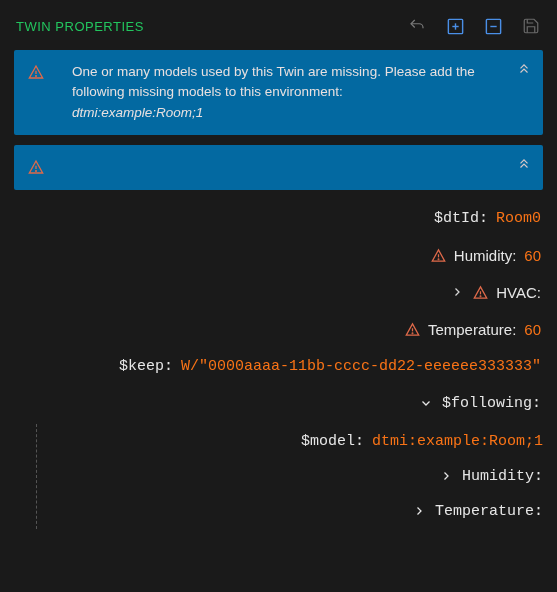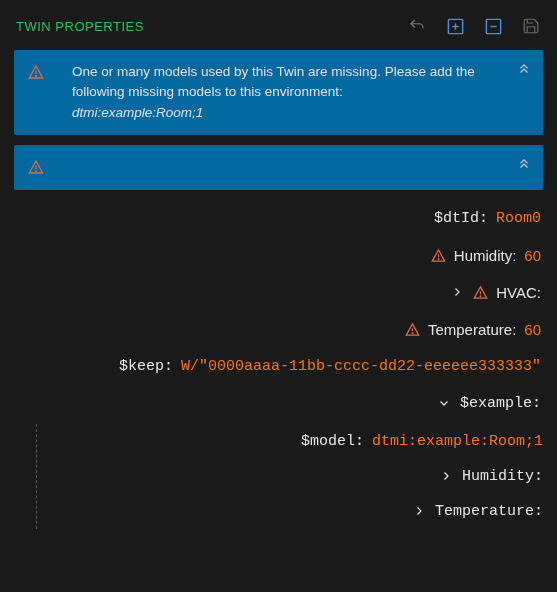--- a/index.html
+++ b/index.html
@@ -231,21 +231,21 @@
       <span class="prop-label">$keep:</span>
       <span class="prop-value">W/"0000aaaa-11bb-cccc-dd22-eeeeee333333"</span>
     </div>
 
     <div class="prop-row">
       <span class="chev">
         <svg width="12" height="12" viewBox="0 0 24 24" fill="none" stroke="#e6e6e6" stroke-width="2.5">
             <polyline points="5 9 12 16 19 9"></polyline>
           </svg>
       </span>
-      <span class="prop-label">$example:</span>
+      <span class="prop-label">$following:</span>
     </div>
 
     <div class="nested">
       <div class="prop-row">
         <span class="prop-label">$model:</span>
         <span class="prop-value">dtmi:example:Room;1</span>
       </div>
       <div class="prop-row">
         <span class="chev">
           <svg width="12" height="12" viewBox="0 0 24 24" fill="none" stroke="#e6e6e6" stroke-width="2.5">

